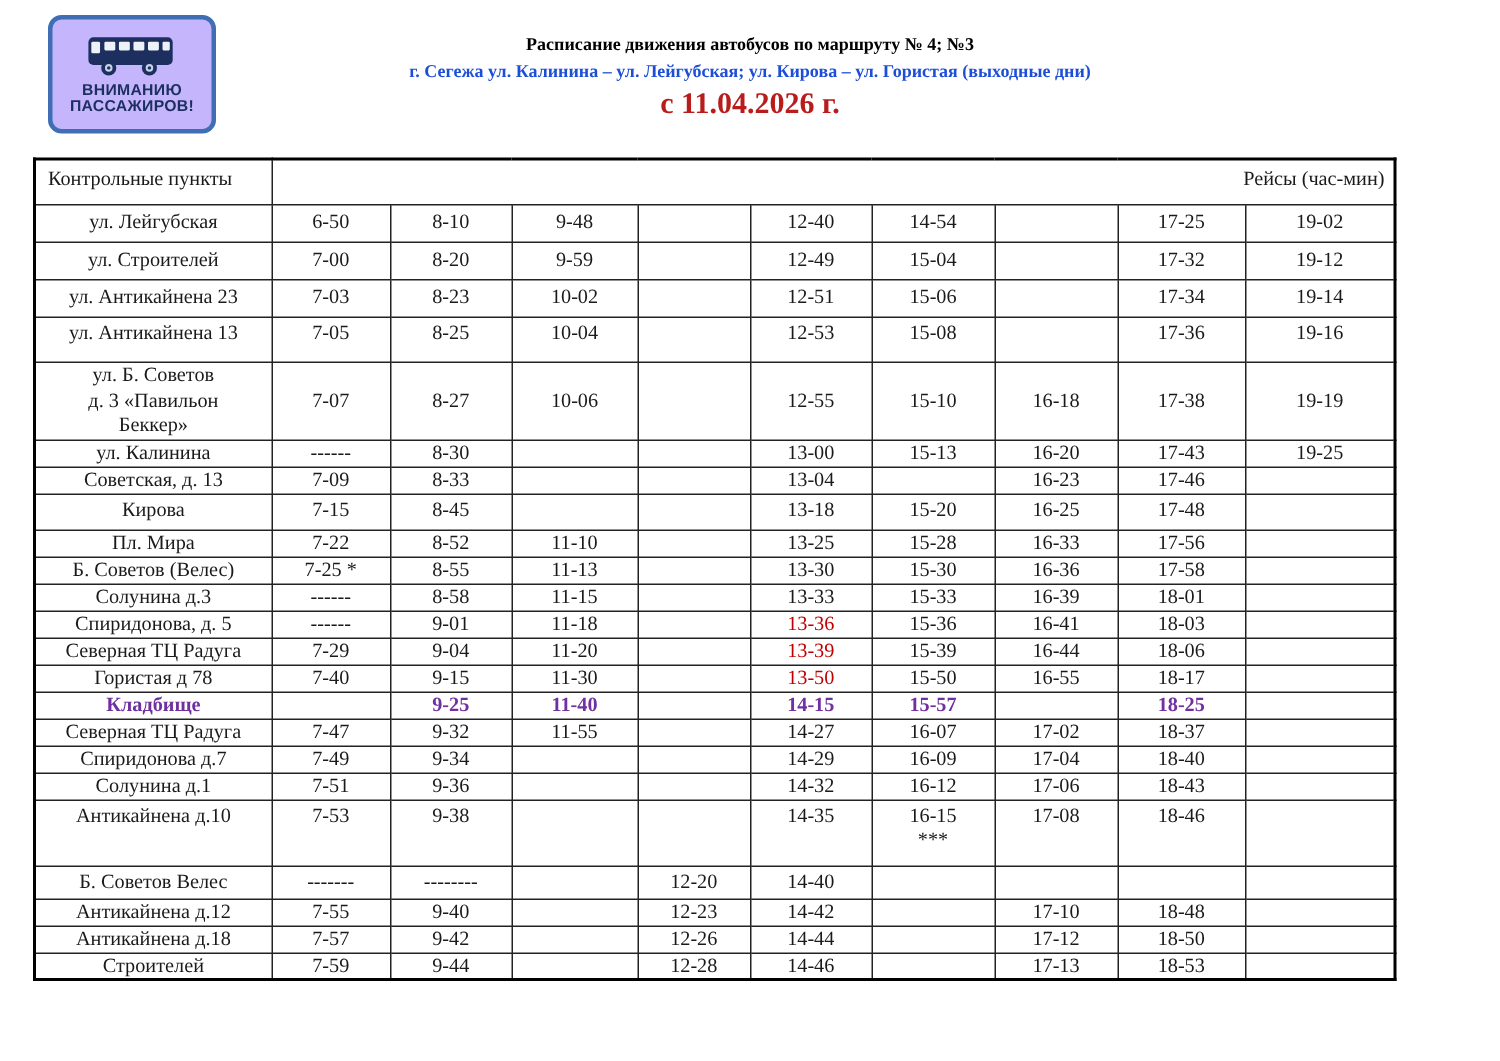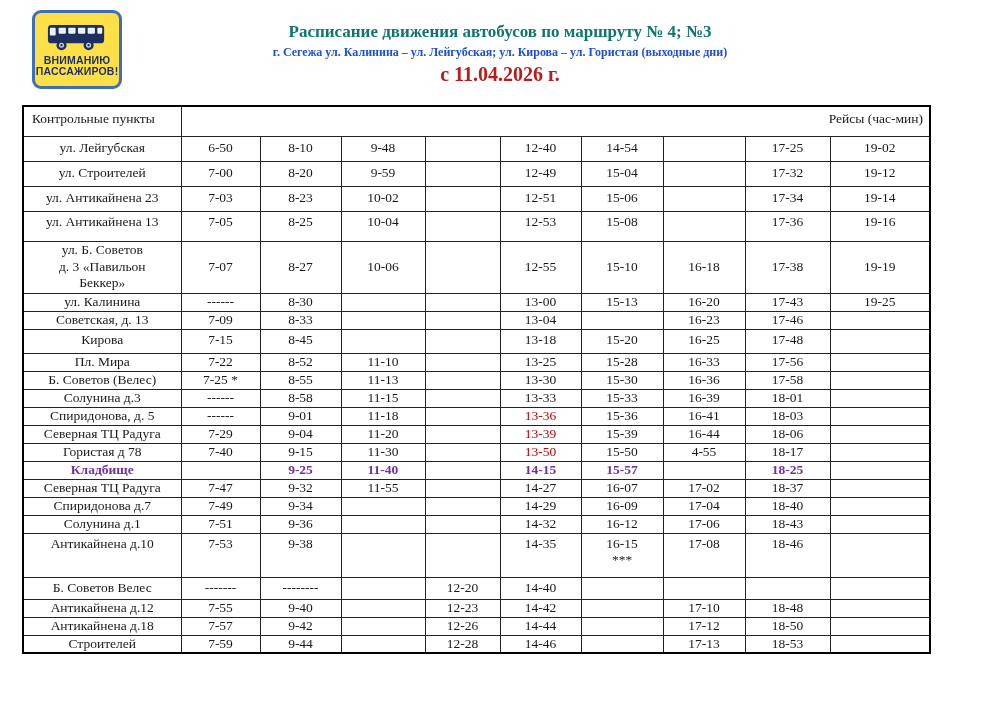--- a/index.html
+++ b/index.html
@@ -2,34 +2,34 @@
 <html><head>
 <meta charset="utf-8">
 <style>
   html,body { margin:0; padding:0; background:#ffffff; }
   .page {
     position:relative; width:1000px; height:707px; background:#ffffff;
     font-family:"Liberation Serif", serif; color:#1a1a1a; overflow:hidden;
   }
   
   .logo {
-    position:absolute; left:32px; top:10px; width:90px; height:79px;
+    position:absolute; left:32px; top:10px; width:112px; height:79px;
     box-sizing:border-box; border:3px solid #3f6eb5; border-radius:9px;
-    background:#fde047; display:flex; flex-direction:column;
+    background:#c4b5fd; display:flex; flex-direction:column;
     align-items:center; justify-content:center; gap:2px;
   }
   .logo svg { width:64px; height:31px; display:block; }
   .logo-text {
     font-family:"Liberation Sans", sans-serif; font-weight:bold;
     font-size:10.5px; line-height:11.5px; color:#1c2f5e; text-align:center;
     letter-spacing:0.2px;
   }
   
   .titles { position:absolute; left:0; top:22px; width:1000px; text-align:center; font-weight:bold; }
-  .title1 { font-size:17px; color:#0f766e; }
+  .title1 { font-size:12px; color:#000000; }
   .title2 { font-size:12px; color:#1d4ed8; margin-top:3px; }
   .title3 { font-size:20px; color:#b91c1c; margin-top:3px; }
   
   table.schedule {
     position:absolute; left:22px; top:105px; width:907px;
     border-collapse:collapse; table-layout:fixed;
     border:2px solid #000;
     padding-left:28px;
   }
   .schedule th, .schedule td {
@@ -267,21 +267,21 @@
           <td class="time-cell"></td>
         </tr>
         <tr>
           <td class="stop-cell">Гористая д 78</td>
           <td class="time-cell">7-40</td>
           <td class="time-cell">9-15</td>
           <td class="time-cell">11-30</td>
           <td class="time-cell"></td>
           <td class="time-cell red">13-50</td>
           <td class="time-cell">15-50</td>
-          <td class="time-cell">4-55</td>
+          <td class="time-cell">16-55</td>
           <td class="time-cell">18-17</td>
           <td class="time-cell"></td>
         </tr>
         <tr class="hl">
           <td class="stop-cell">Кладбище</td>
           <td class="time-cell"></td>
           <td class="time-cell">9-25</td>
           <td class="time-cell">11-40</td>
           <td class="time-cell"></td>
           <td class="time-cell">14-15</td>

